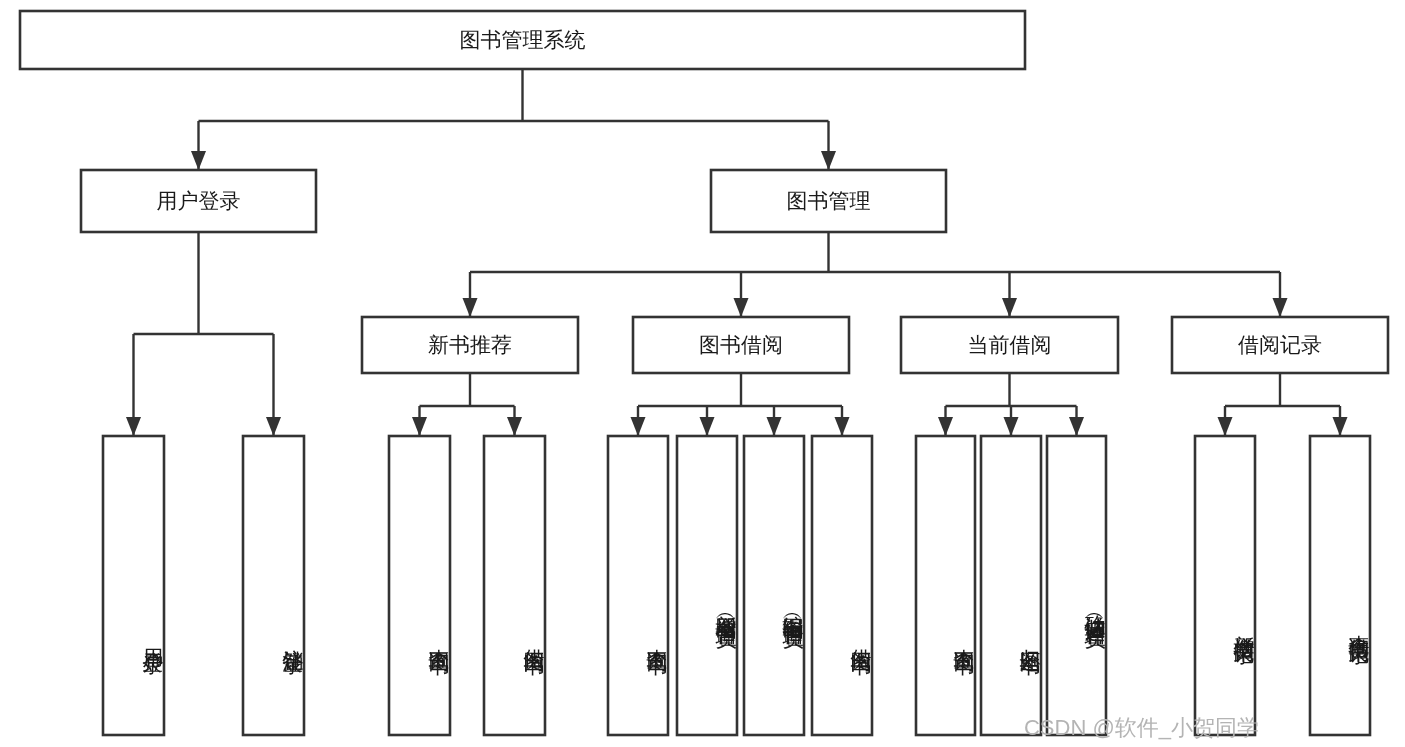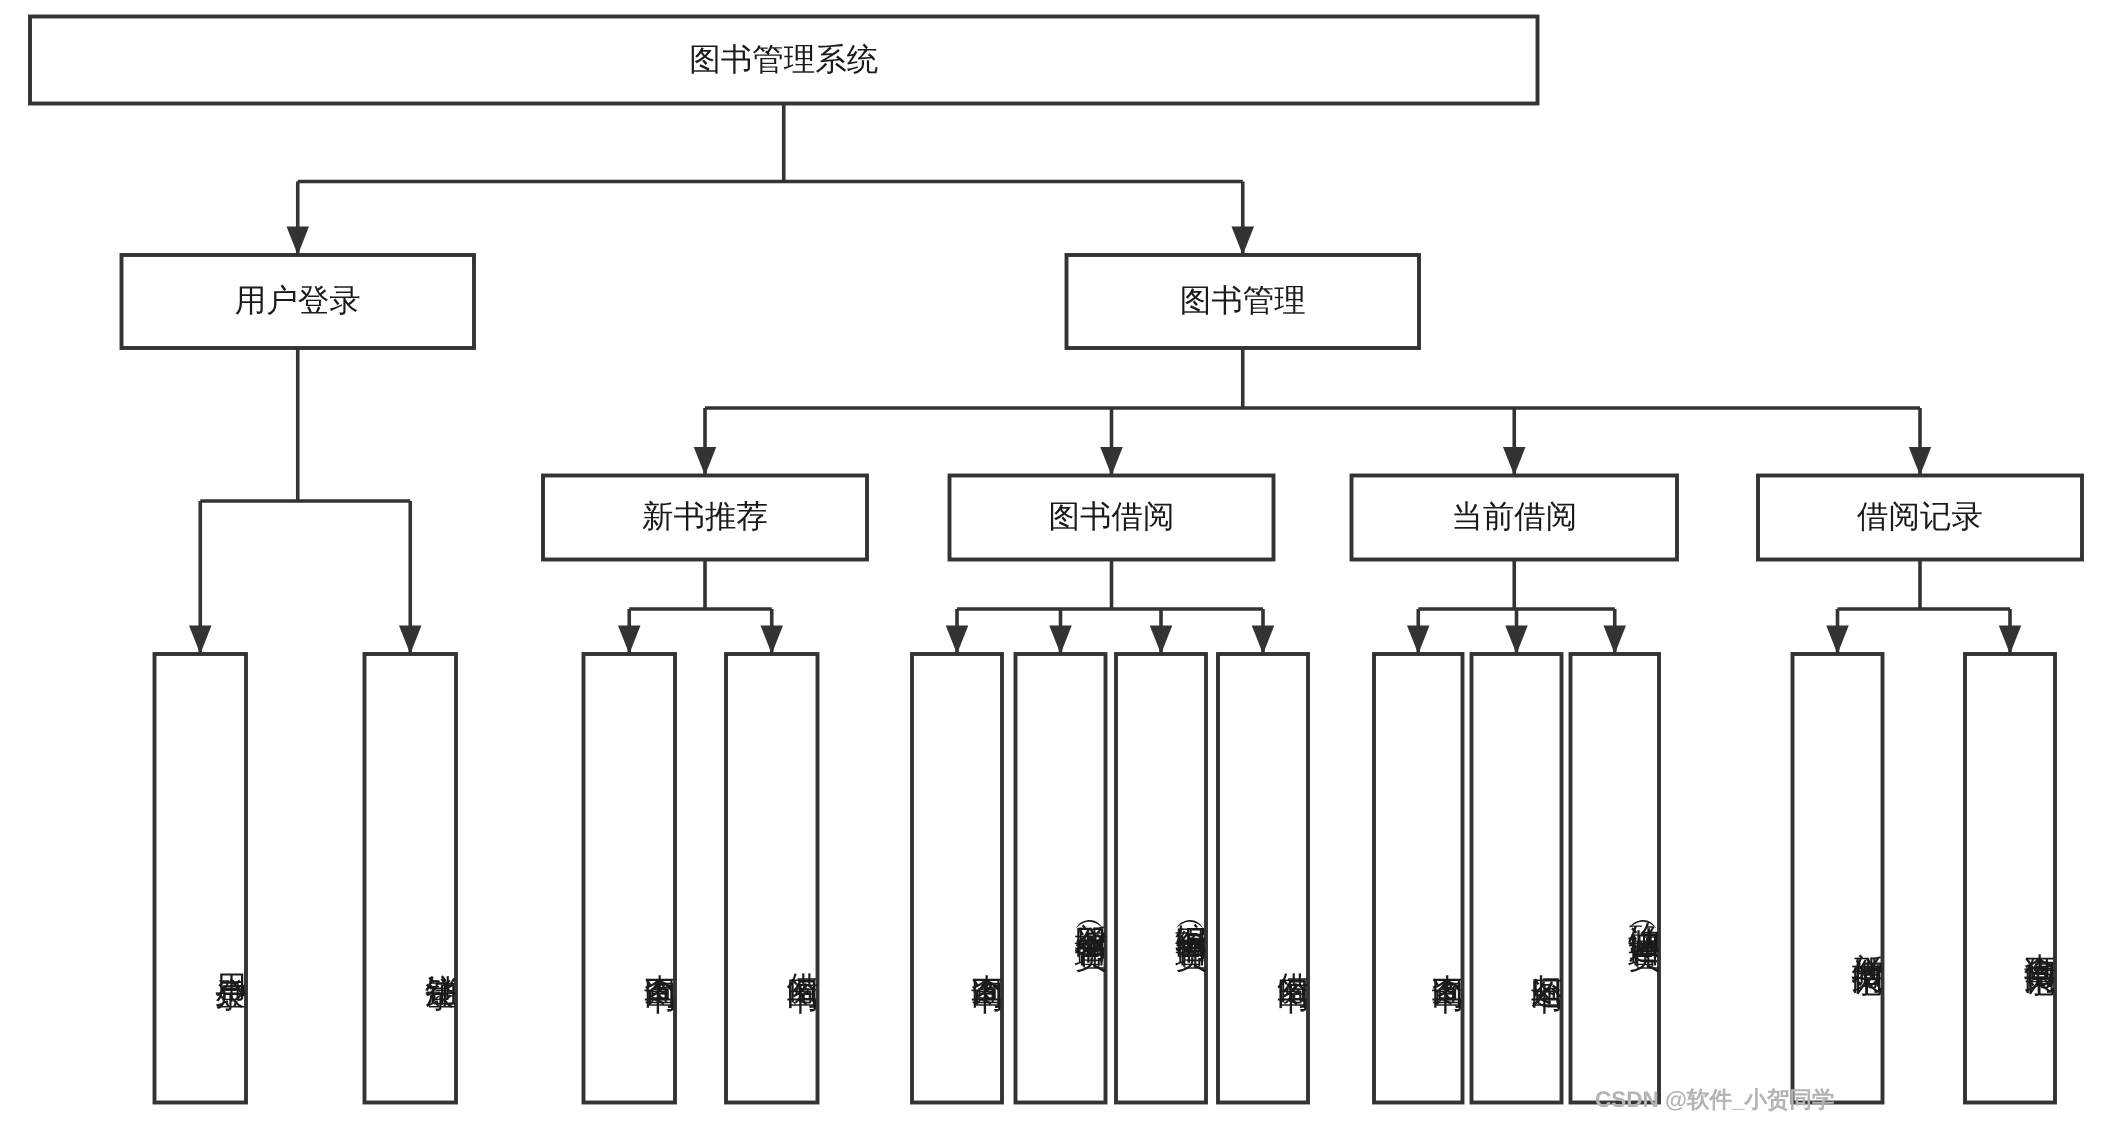--- a/index.html
+++ b/index.html
@@ -10,20 +10,21 @@
   body {
     width: 1405px;
     height: 747px;
     font-family: "Liberation Sans", "DejaVu Sans", sans-serif;
     overflow: hidden;
   }
   #diagram-root {
     position: relative;
     width: 1231px;
     height: 747px;
+    padding-left: 36px;
   }
   svg#flowchart {
     position: absolute;
     left: 0;
     top: 0;
     width: 1405px;
     height: 747px;
     display: block;
   }
   .node-rect {
@@ -61,24 +62,23 @@
     align-items: flex-start;
     justify-content: center;
     white-space: nowrap;
     pointer-events: none;
   }
   .watermark {
     position: absolute;
     right: 8px;
     bottom: 4px;
     font-family: "Liberation Sans", "DejaVu Sans", sans-serif;
-    font-size: 15px;
+    font-size: 22px;
     color: #b4b4b4;
     white-space: nowrap;
-    font-weight: bold;
   }
 </style>
 </head>
 <body>
 
 <div id="diagram-root">
   <svg id="flowchart" viewBox="0 0 1405 747">
     <g id="connectors-layer">
         <line x1="522.5" y1="69" x2="522.5" y2="121" class="link-line"></line>
         <line x1="198.5" y1="121" x2="828.5" y2="121" class="link-line"></line>

